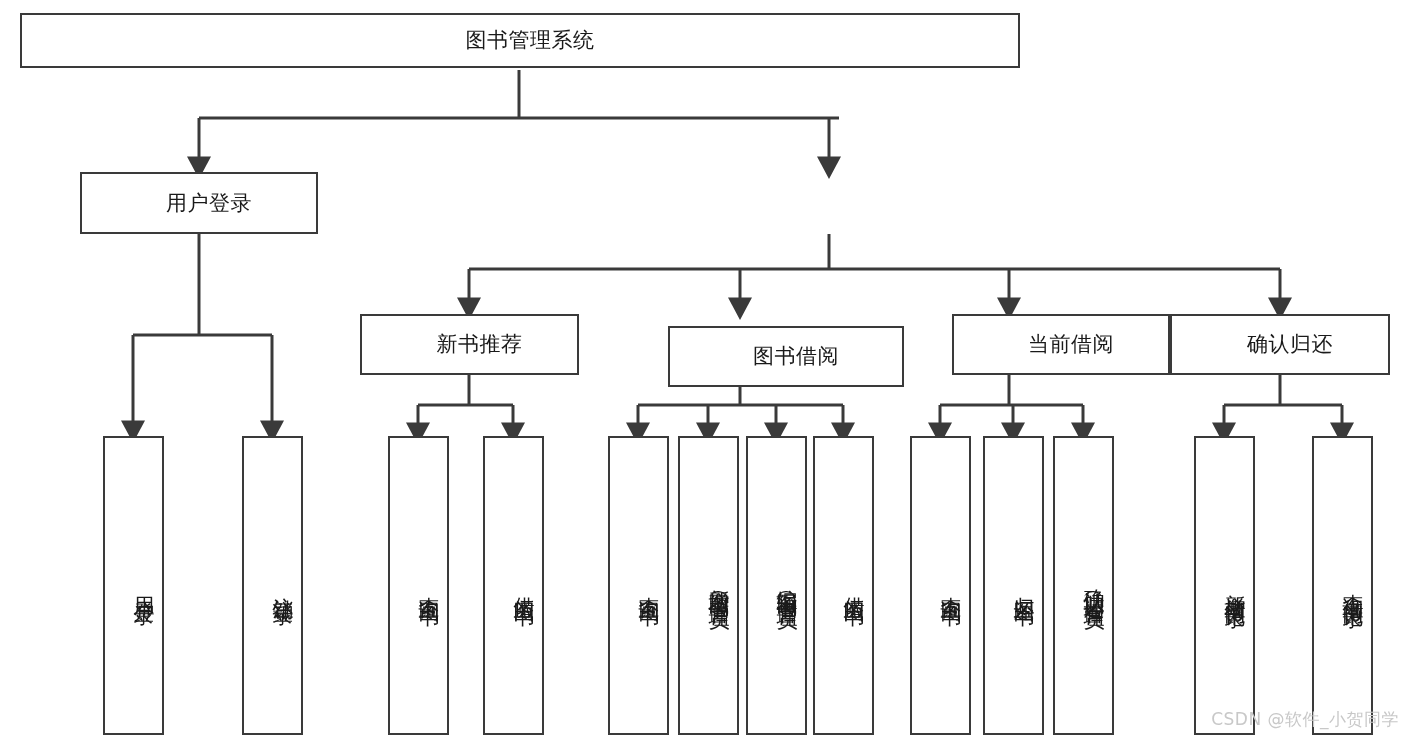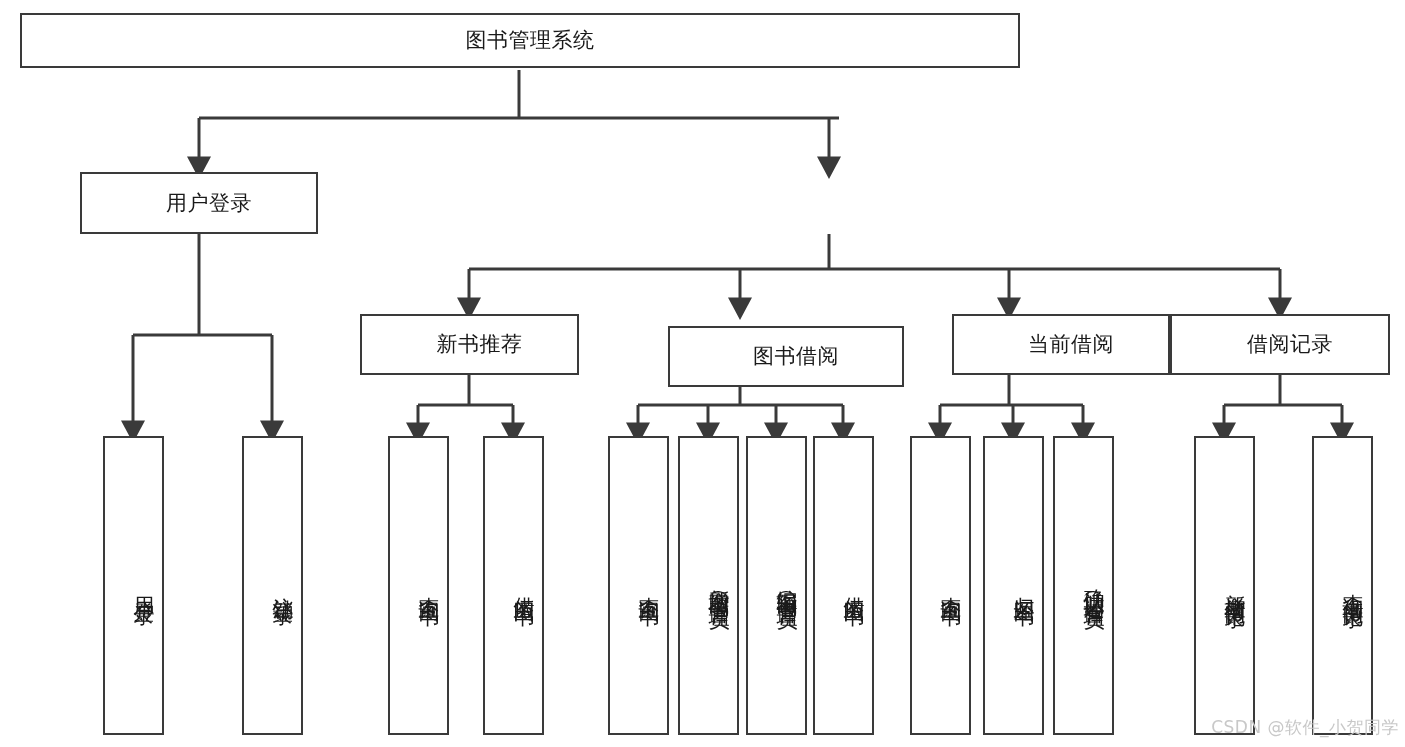--- a/index.html
+++ b/index.html
@@ -51,21 +51,21 @@
     white-space: nowrap;
     align-items: center;
     justify-content: center;
   }
   .label {
     display: block;
   }
   .watermark {
     position: absolute;
     right: 6px;
-    bottom: 8px;
+    bottom: 16px;
     font-size: 17px;
     color: #c8c8c8;
     letter-spacing: 0.5px;
     z-index: 5;
     white-space: nowrap;
     pointer-events: none;
   }
 </style>
 </head>
 <body>
@@ -133,21 +133,21 @@
   <div class="node node-h" style="left:360px; top:314px; width:219px; height:61px;justify-content:center;">
     <span class="label">新书推荐</span>
   </div>
   <div class="node node-h" style="left:668px; top:314px; width:236px; height:61px;margin-top:12px;">
     <span class="label">图书借阅</span>
   </div>
   <div class="node node-h" style="left:952px; top:314px; width:218px; height:61px;">
     <span class="label">当前借阅</span>
   </div>
   <div class="node node-h" style="left:1170px; top:314px; width:220px; height:61px;">
-    <span class="label">借阅记录</span>
+    <span class="label">确认归还</span>
   </div>
 
   <div class="node node-v" style="left:103px; top:436px; width:61px; height:299px;">
     <span class="label">用户登录</span>
   </div>
   <div class="node node-v" style="left:242px; top:436px; width:61px; height:299px;">
     <span class="label">注销登录</span>
   </div>
 
   <div class="node node-v" style="left:388px; top:436px; width:61px; height:299px;">

